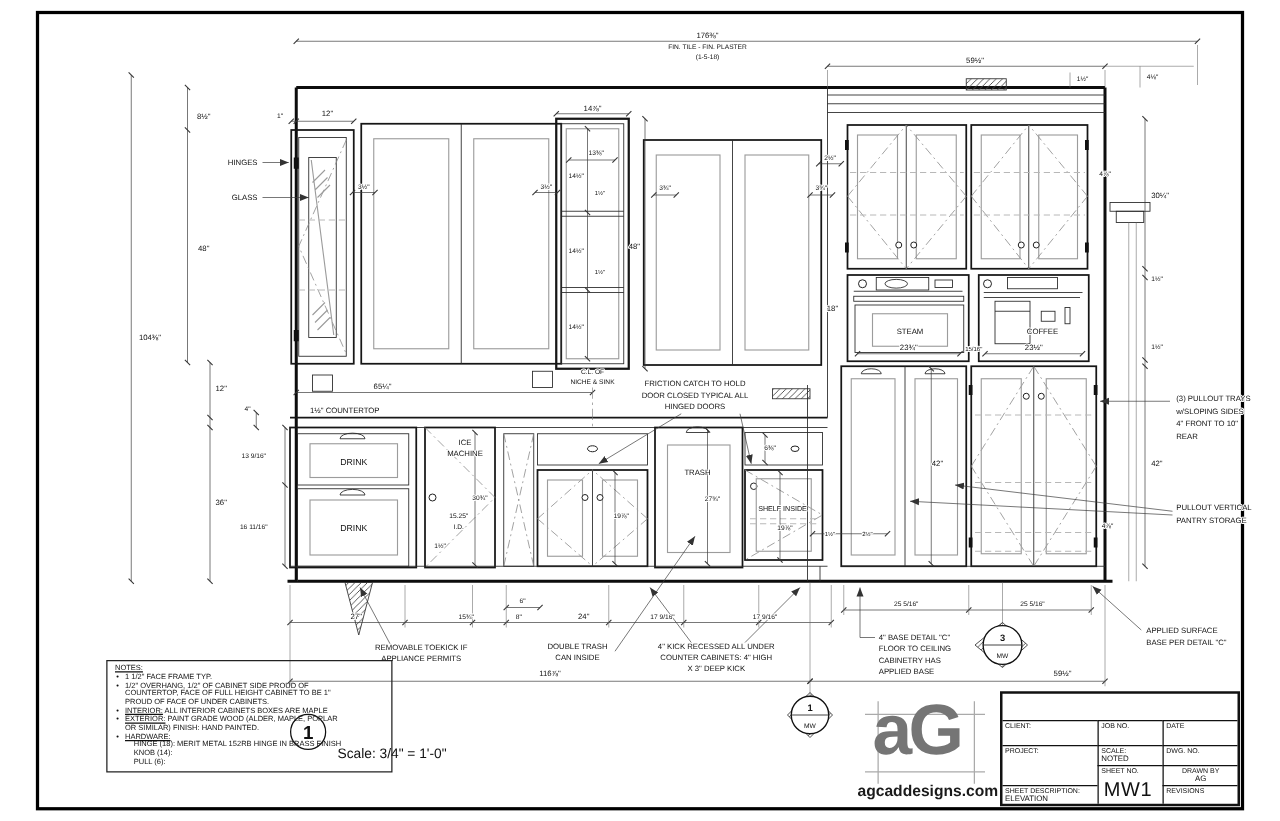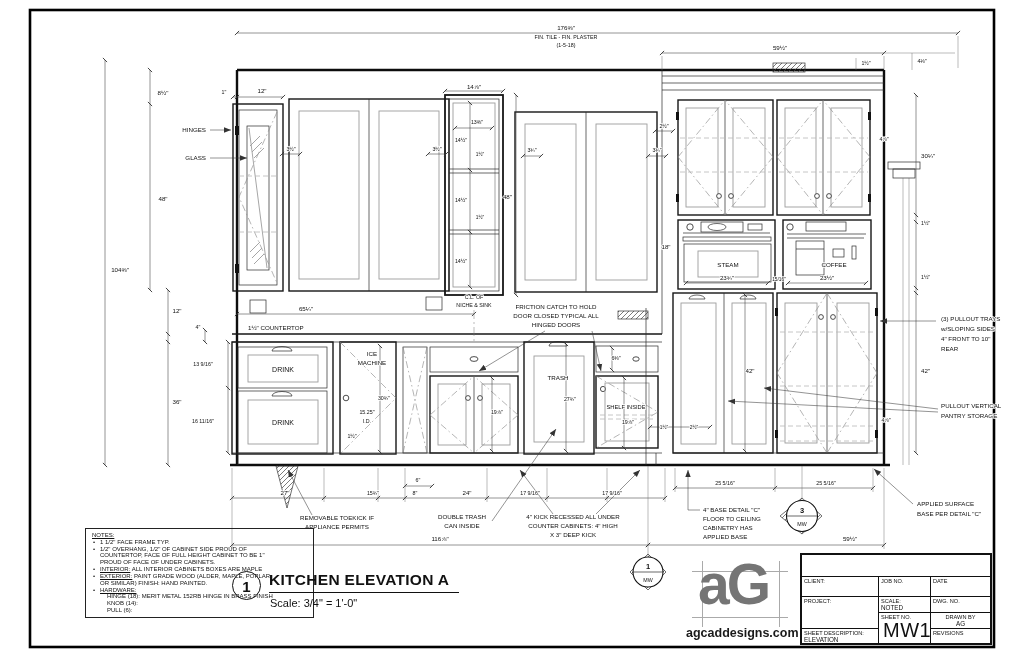--- a/index.html
+++ b/index.html
@@ -52,21 +52,21 @@
   
   .tb{position:absolute;left:800px;top:553px;width:192px;height:92px;border:2px solid #111;
       box-sizing:border-box;display:grid;grid-template-columns:76px 52px 60px;
       grid-template-rows:21px 20px 16px 16px 15px;background:#fff;}
   .tb .cell{border-left:1px solid #111;border-top:1px solid #111;font-size:5.6px;
             padding:1px 2px;box-sizing:border-box;overflow:hidden;}
   .tb .nol{border-left:none;} .tb .not{border-top:none;}
   .tb .blank{grid-column:1/4;}
   .tb .proj{grid-row:3/5;}
   .tb .sheetcell{grid-row:4/6;position:relative;}
-  .tb .big{font-size:20px;letter-spacing:.5px;position:absolute;left:4px;bottom:1px;}
+  .tb .big{font-size:16px;letter-spacing:.5px;position:absolute;left:4px;bottom:1px;}
   .tb .cval{font-size:6.3px;}
   .tb .center{text-align:center;}
 </style>
 </head>
 <body>
 
 <div class="sheet">
 
 <svg width="1024" height="657" viewBox="0 0 1024 657">
   <defs>
@@ -441,21 +441,20 @@
   <div class="b"><span class="u">INTERIOR:</span><span> ALL INTERIOR CABINETS BOXES ARE MAPLE</span></div>
   <div class="b"><span class="u">EXTERIOR:</span><span> PAINT GRADE WOOD (ALDER, MAPLE, POPLAR</span></div>
   <div class="c">OR SIMILAR) FINISH: HAND PAINTED.</div>
   <div class="b"><span class="u">HARDWARE:</span></div>
   <div class="c2">HINGE (18): MERIT METAL 152RB HINGE IN BRASS FINISH</div>
   <div class="c2">KNOB (14):</div>
   <div class="c2">PULL (6):</div>
 </div>
 
 <div class="tcirc">1</div>
-<div class="ttext">KITCHEN ELEVATION A</div>
 <div class="tscale">Scale: 3/4" = 1'-0"</div>
 
 <div class="lgl" style="left:692px;top:571px;width:96px;height:1px;"></div>
 <div class="lgl" style="left:692px;top:617px;width:96px;height:1px;"></div>
 <div class="lgl" style="left:702px;top:561px;width:1px;height:66px;"></div>
 <div class="lgl" style="left:779px;top:561px;width:1px;height:66px;"></div>
 <div class="logomark">aG</div>
 <div class="logosite">agcaddesigns.com</div>
 
 <div class="tb">

